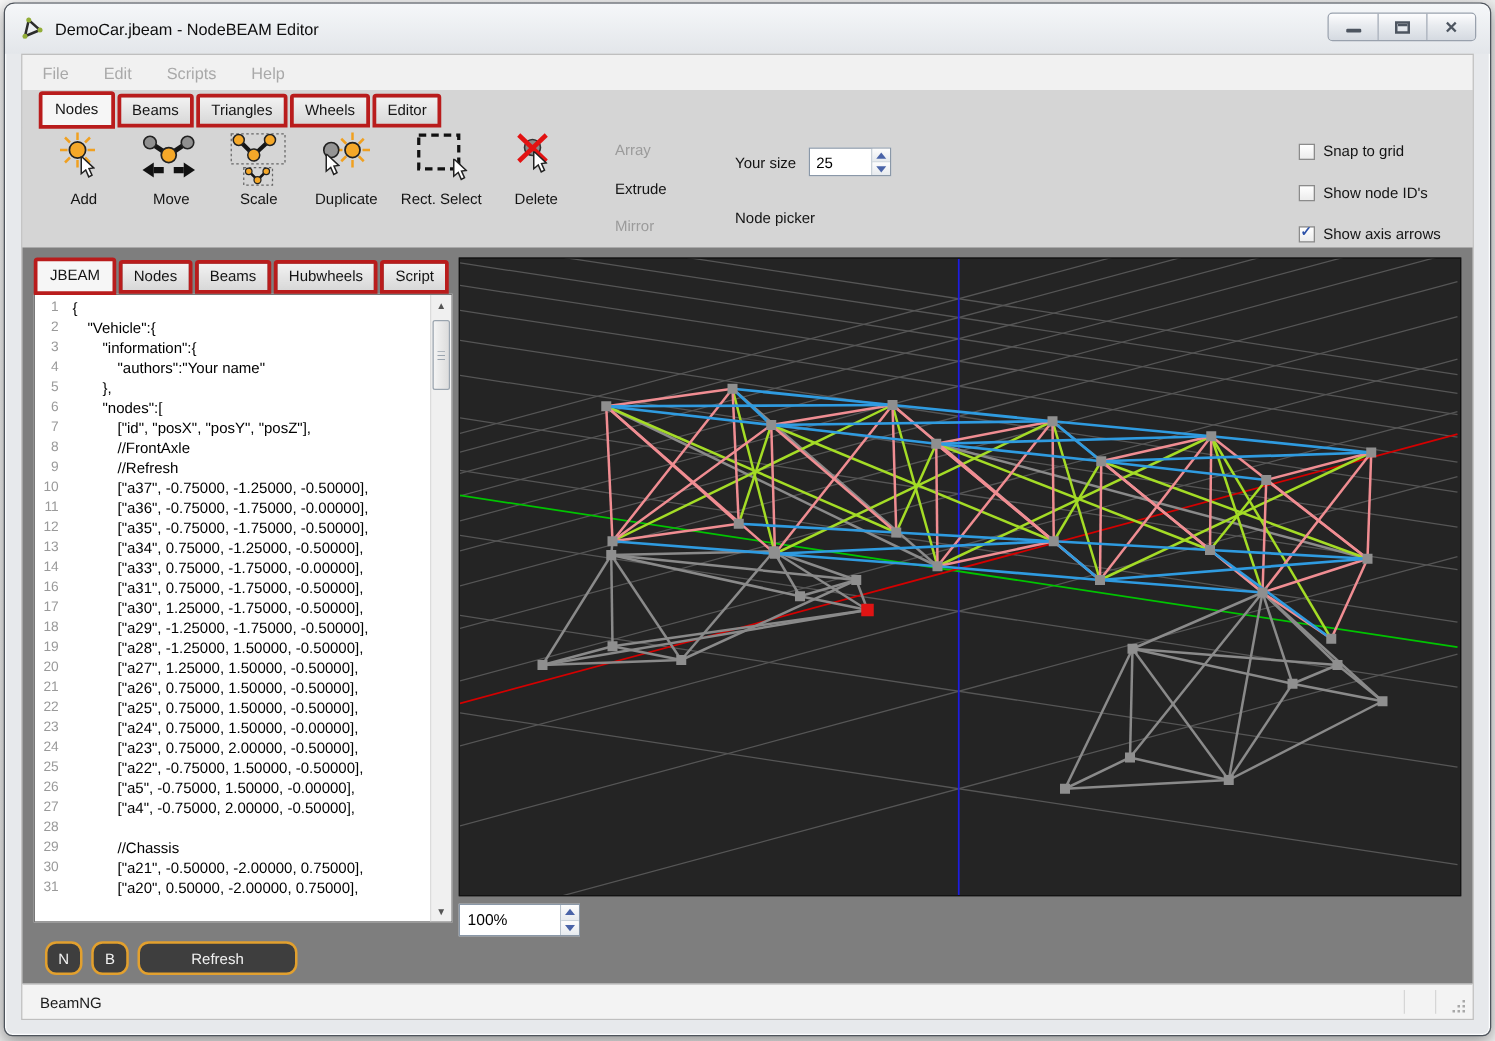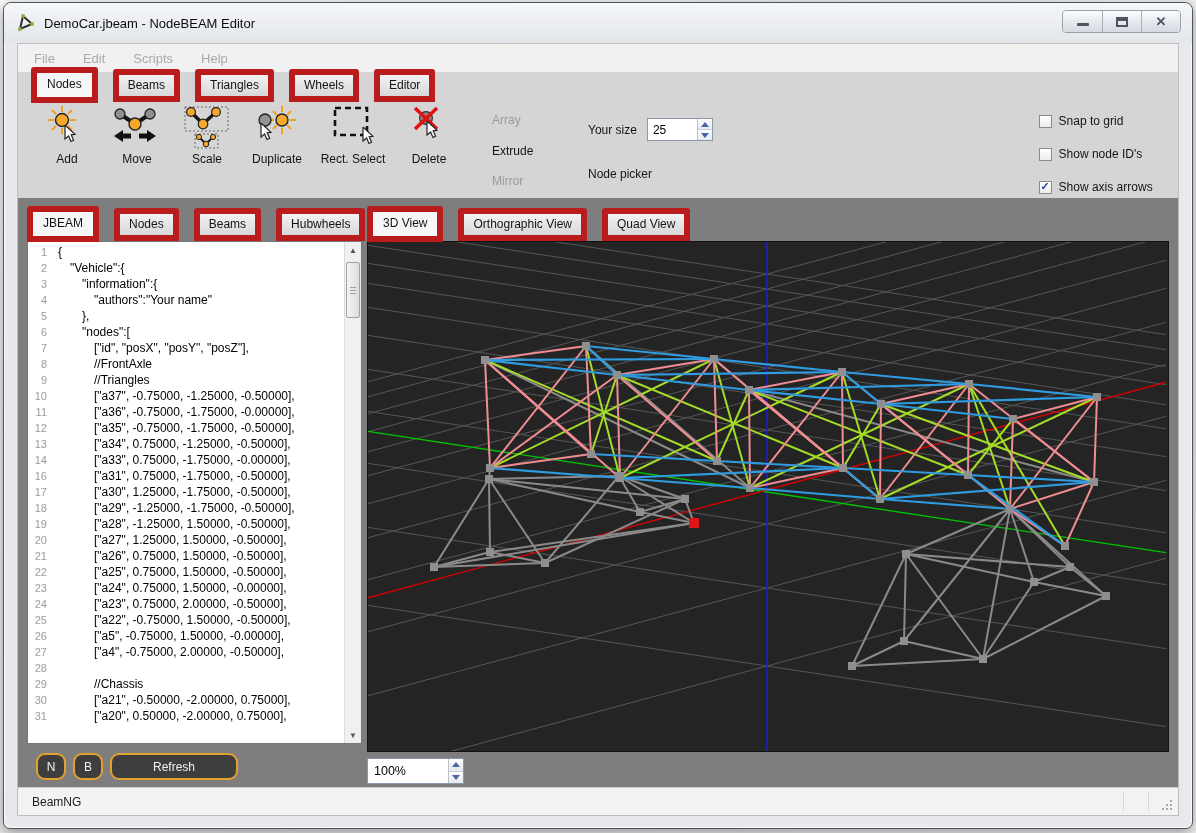--- a/index.html
+++ b/index.html
@@ -23,22 +23,22 @@
   .g-close { font-size:13px; font-weight:700; color:#4d5560; line-height:1; }
   
   .client { position:absolute; top:40px; left:13px; right:13px; bottom:12px;
     display:flex; flex-direction:column; background:#d5d5d5; border:1px solid #bfbfbf; }
   .menubar { height:28px; background:#f1f1f1; display:flex; align-items:center;
     gap:28px; padding-left:16px; flex:0 0 auto; }
   .menu-item { font-size:13px; color:#a9a9a9; }
   
   .tabstrip { display:flex; align-items:flex-end; padding-left:13px; flex:0 0 auto; }
   .tabstrip-main { height:30px; background:#d5d5d5; padding-top:4px; }
-  .tab { font-size:12px; color:#141414; padding:3px 9px 4px; margin-right:15px;
-    background:linear-gradient(#f2f2f2,#d8d8d8); border:6px solid #b91c1c;
+  .tab { font-size:12px; color:#141414; padding:3px 9px 4px; margin-right:2px;
+    background:linear-gradient(#f2f2f2,#d8d8d8); border:3px solid #b91c1c;
     border-radius:3px 3px 0 0; position:relative; top:0; }
   .tab.active { background:#f6f6f6; padding:4px 10px 6px; margin-bottom:-1px; z-index:2; }
   
   .toolbar { height:96px; background:#d5d5d5; display:flex; padding:3px 12px 0 16px; flex:0 0 auto; }
   .tool { width:66px; display:flex; flex-direction:column; align-items:center; margin-right:4px; }
   .tool.wide { width:78px; }
   .tool svg { width:50px; height:46px; }
   .tool-label { font-size:12px; color:#141414; margin-top:1px; white-space:nowrap; }
   .ops-col { margin-left:26px; width:62px; display:flex; flex-direction:column;
     justify-content:space-between; padding:8px 0 10px; }
@@ -290,21 +290,21 @@
         <div class="editor">
           <div class="code">
               <div class="code-line"><span class="code-num">1</span><span class="code-txt" style="padding-left: 4px;">{</span></div>
               <div class="code-line"><span class="code-num">2</span><span class="code-txt" style="padding-left: 16px;">"Vehicle":{</span></div>
               <div class="code-line"><span class="code-num">3</span><span class="code-txt" style="padding-left: 28px;">"information":{</span></div>
               <div class="code-line"><span class="code-num">4</span><span class="code-txt" style="padding-left: 40px;">"authors":"Your name"</span></div>
               <div class="code-line"><span class="code-num">5</span><span class="code-txt" style="padding-left: 28px;">},</span></div>
               <div class="code-line"><span class="code-num">6</span><span class="code-txt" style="padding-left: 28px;">"nodes":[</span></div>
               <div class="code-line"><span class="code-num">7</span><span class="code-txt" style="padding-left: 40px;">["id", "posX", "posY", "posZ"],</span></div>
               <div class="code-line"><span class="code-num">8</span><span class="code-txt" style="padding-left: 40px;">//FrontAxle</span></div>
-              <div class="code-line"><span class="code-num">9</span><span class="code-txt" style="padding-left: 40px;">//Triangles</span></div>
+              <div class="code-line"><span class="code-num">9</span><span class="code-txt" style="padding-left: 40px;">//Refresh</span></div>
               <div class="code-line"><span class="code-num">10</span><span class="code-txt" style="padding-left: 40px;">["a37", -0.75000, -1.25000, -0.50000],</span></div>
               <div class="code-line"><span class="code-num">11</span><span class="code-txt" style="padding-left: 40px;">["a36", -0.75000, -1.75000, -0.00000],</span></div>
               <div class="code-line"><span class="code-num">12</span><span class="code-txt" style="padding-left: 40px;">["a35", -0.75000, -1.75000, -0.50000],</span></div>
               <div class="code-line"><span class="code-num">13</span><span class="code-txt" style="padding-left: 40px;">["a34", 0.75000, -1.25000, -0.50000],</span></div>
               <div class="code-line"><span class="code-num">14</span><span class="code-txt" style="padding-left: 40px;">["a33", 0.75000, -1.75000, -0.00000],</span></div>
               <div class="code-line"><span class="code-num">16</span><span class="code-txt" style="padding-left: 40px;">["a31", 0.75000, -1.75000, -0.50000],</span></div>
               <div class="code-line"><span class="code-num">17</span><span class="code-txt" style="padding-left: 40px;">["a30", 1.25000, -1.75000, -0.50000],</span></div>
               <div class="code-line"><span class="code-num">18</span><span class="code-txt" style="padding-left: 40px;">["a29", -1.25000, -1.75000, -0.50000],</span></div>
               <div class="code-line"><span class="code-num">19</span><span class="code-txt" style="padding-left: 40px;">["a28", -1.25000, 1.50000, -0.50000],</span></div>
               <div class="code-line"><span class="code-num">20</span><span class="code-txt" style="padding-left: 40px;">["a27", 1.25000, 1.50000, -0.50000],</span></div>
@@ -327,25 +327,20 @@
           </div>
         </div>
         <div class="btn-row">
             <div class="nb-btn small">N</div>
             <div class="nb-btn small">B</div>
             <div class="nb-btn big">Refresh</div>
           </div>
       </div>
 
       <div class="right-panel">
-        <div class="tabstrip panel-tabs">
-            <span class="tab active">3D View</span>
-            <span class="tab">Orthographic View</span>
-            <span class="tab">Quad View</span>
-          </div>
         <div class="viewport">
           <svg id="scene" width="800" height="509" viewBox="366 236 800 509" preserveAspectRatio="none">
               <line x1="366" y1="207.352" x2="1164" y2="328.648" stroke="#565656" stroke-width="1"></line>
               <line x1="366" y1="375.73" x2="1164" y2="160.26999999999998" stroke="#565656" stroke-width="1"></line>
               <line x1="366" y1="222.352" x2="1164" y2="343.648" stroke="#565656" stroke-width="1"></line>
               <line x1="366" y1="390.73" x2="1164" y2="175.26999999999998" stroke="#565656" stroke-width="1"></line>
               <line x1="366" y1="239.352" x2="1164" y2="360.648" stroke="#565656" stroke-width="1"></line>
               <line x1="366" y1="407.73" x2="1164" y2="192.26999999999998" stroke="#565656" stroke-width="1"></line>
               <line x1="366" y1="257.352" x2="1164" y2="378.648" stroke="#565656" stroke-width="1"></line>
               <line x1="366" y1="425.73" x2="1164" y2="210.26999999999998" stroke="#565656" stroke-width="1"></line>

